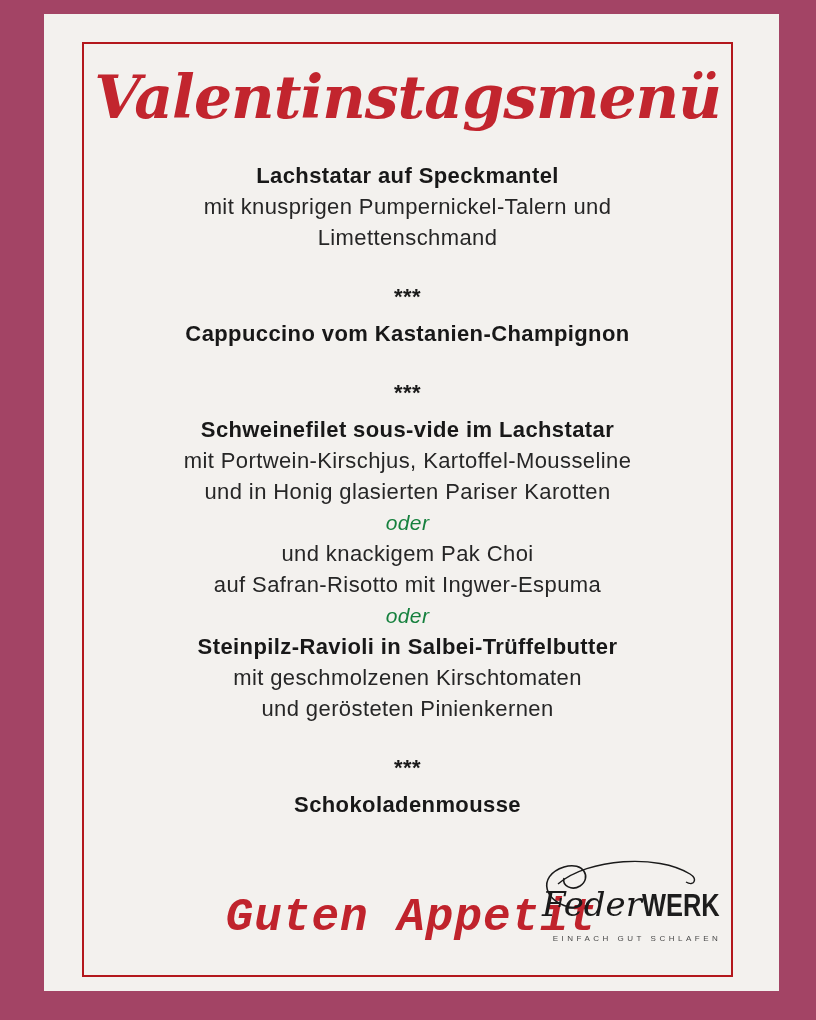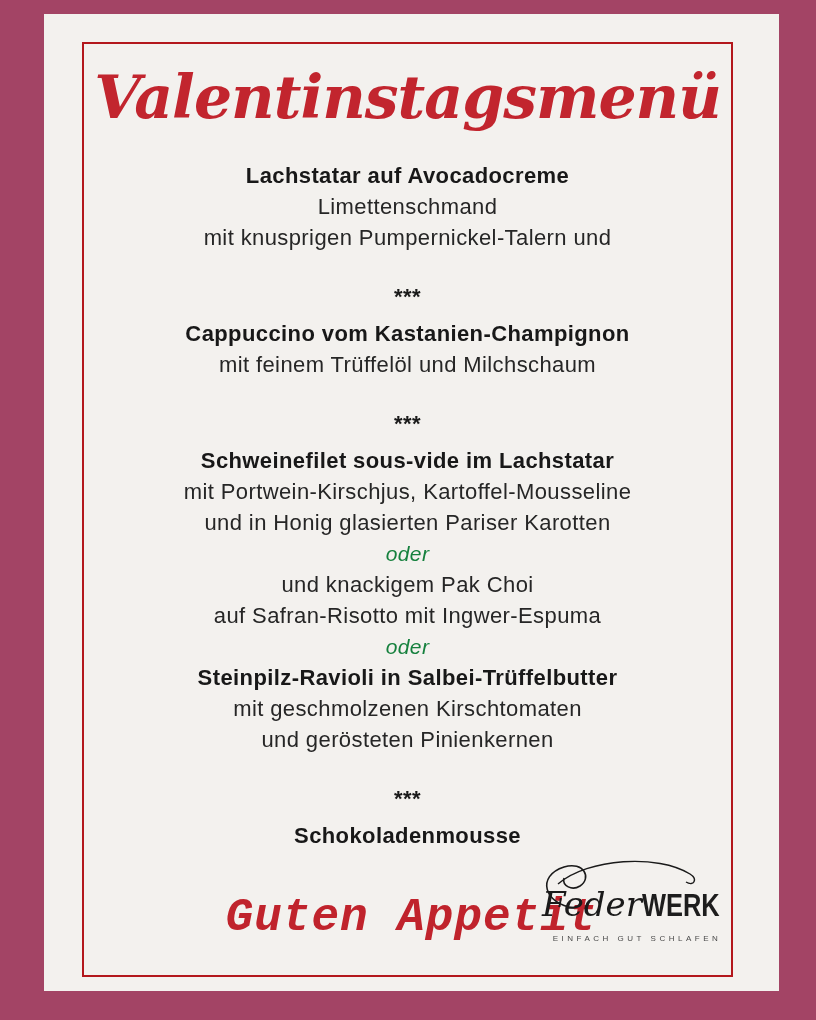--- a/index.html
+++ b/index.html
@@ -124,28 +124,27 @@
 </style>
 </head>
 <body>
 
 <div class="panel">
   <div class="redline"></div>
 
   <div class="content">
     <h1 class="title">Valentinstagsmenü</h1>
 
-    <p class="course-name">Lachstatar auf Avocadocreme</p>
+    <p class="course-name">Lachstatar auf Speckmantel</p>
+    <p class="desc">mit knusprigen Pumpernickel-Talern und</p>
     <p class="desc">Limettenschmand</p>
-    <p class="desc">mit knusprigen Pumpernickel-Talern und</p>
 
     <p class="sep">***</p>
 
     <p class="course-name">Cappuccino vom Kastanien-Champignon</p>
-    <p class="desc">mit feinem Trüffelöl und Milchschaum</p>
 
     <p class="sep">***</p>
 
     <p class="course-name">Schweinefilet sous-vide im Lachstatar</p>
     <p class="desc">mit Portwein-Kirschjus, Kartoffel-Mousseline</p>
     <p class="desc">und in Honig glasierten Pariser Karotten</p>
 
     <p class="or-line">oder</p>
 
     <p class="desc">und knackigem Pak Choi</p>

